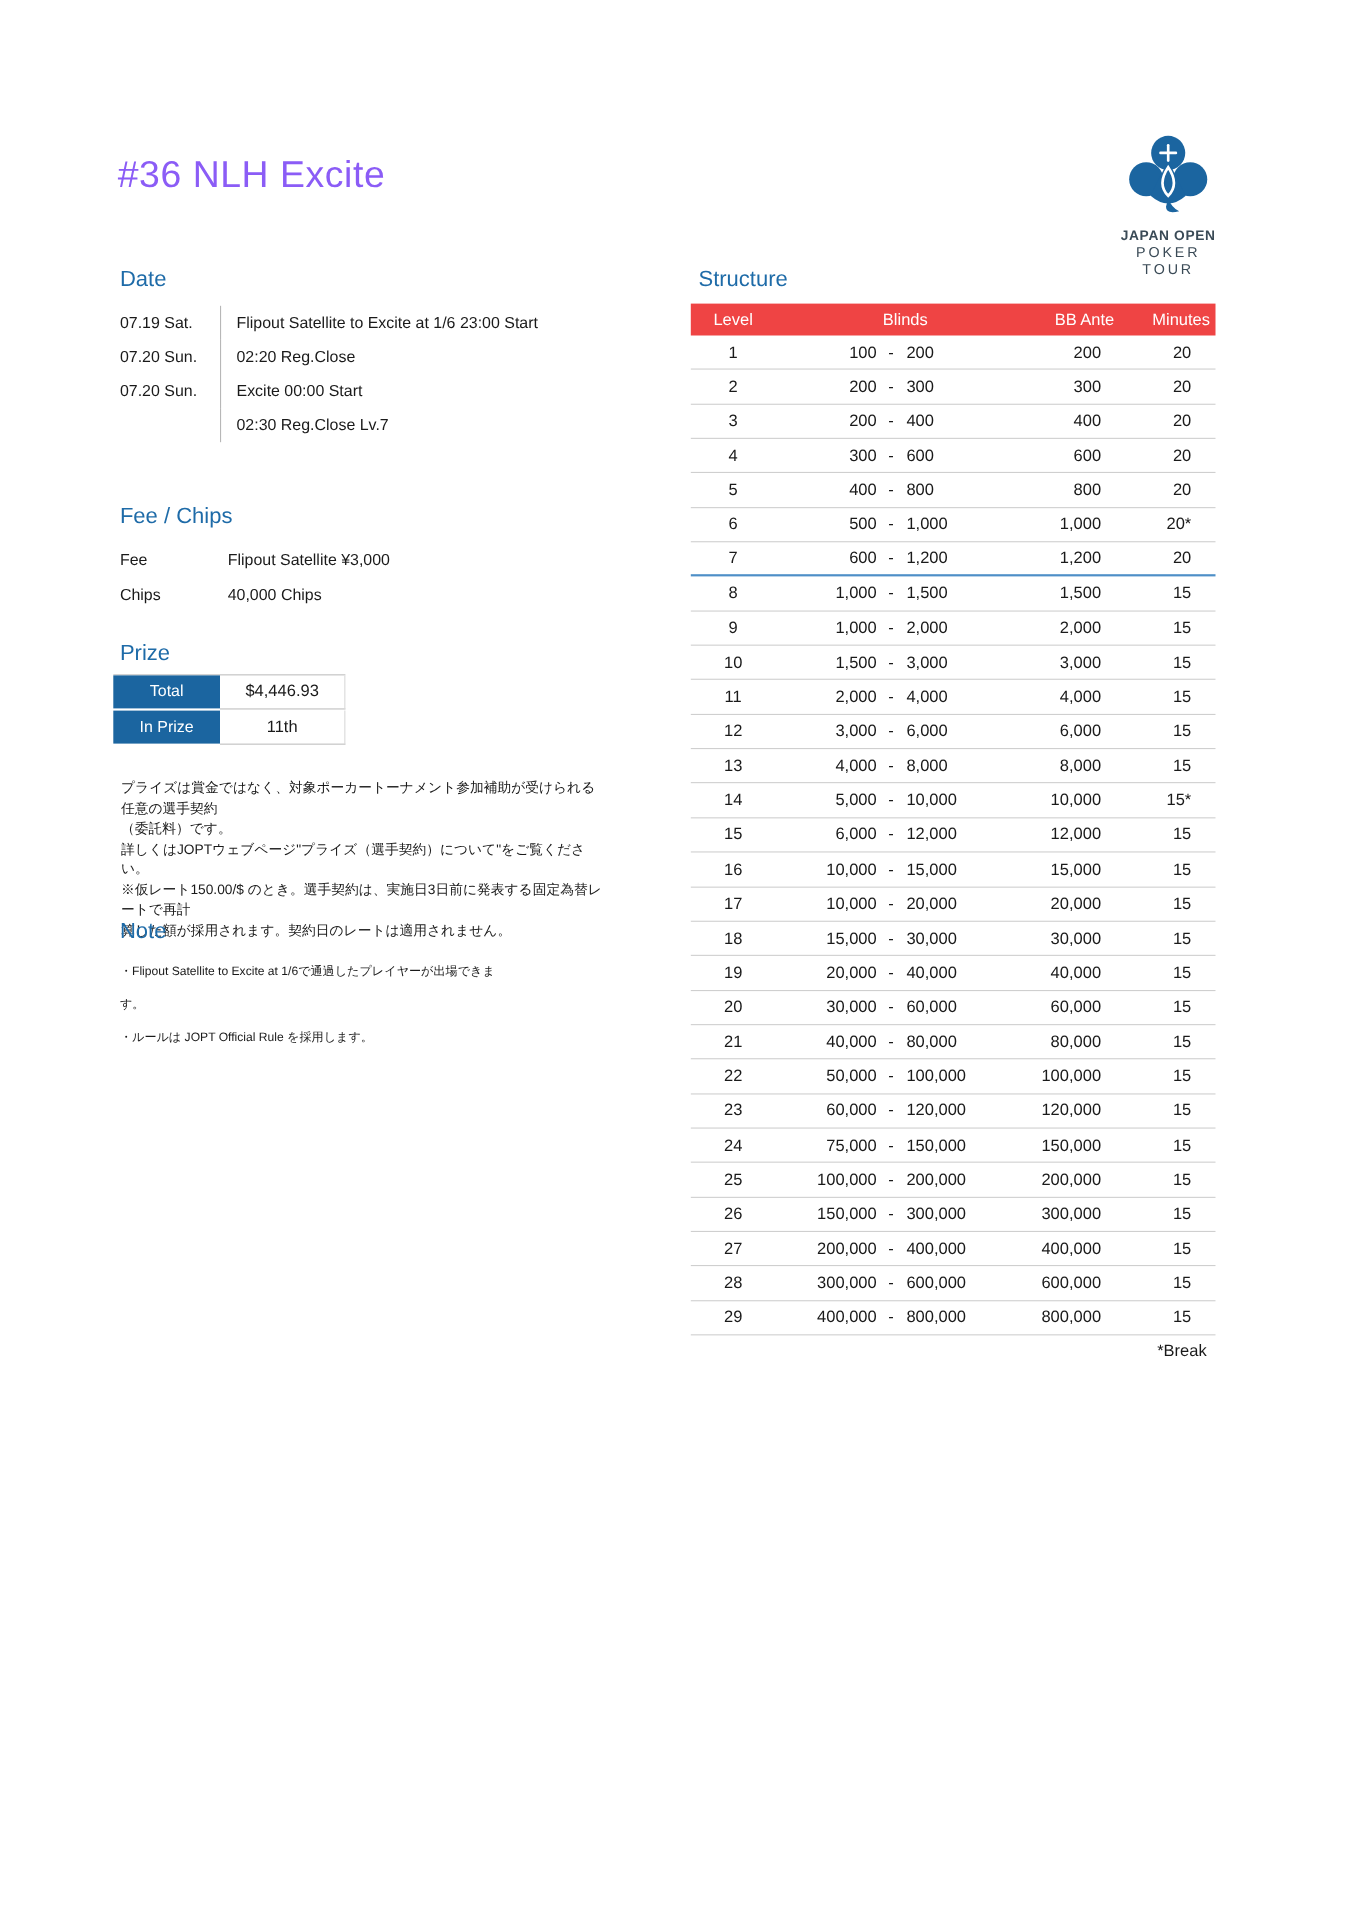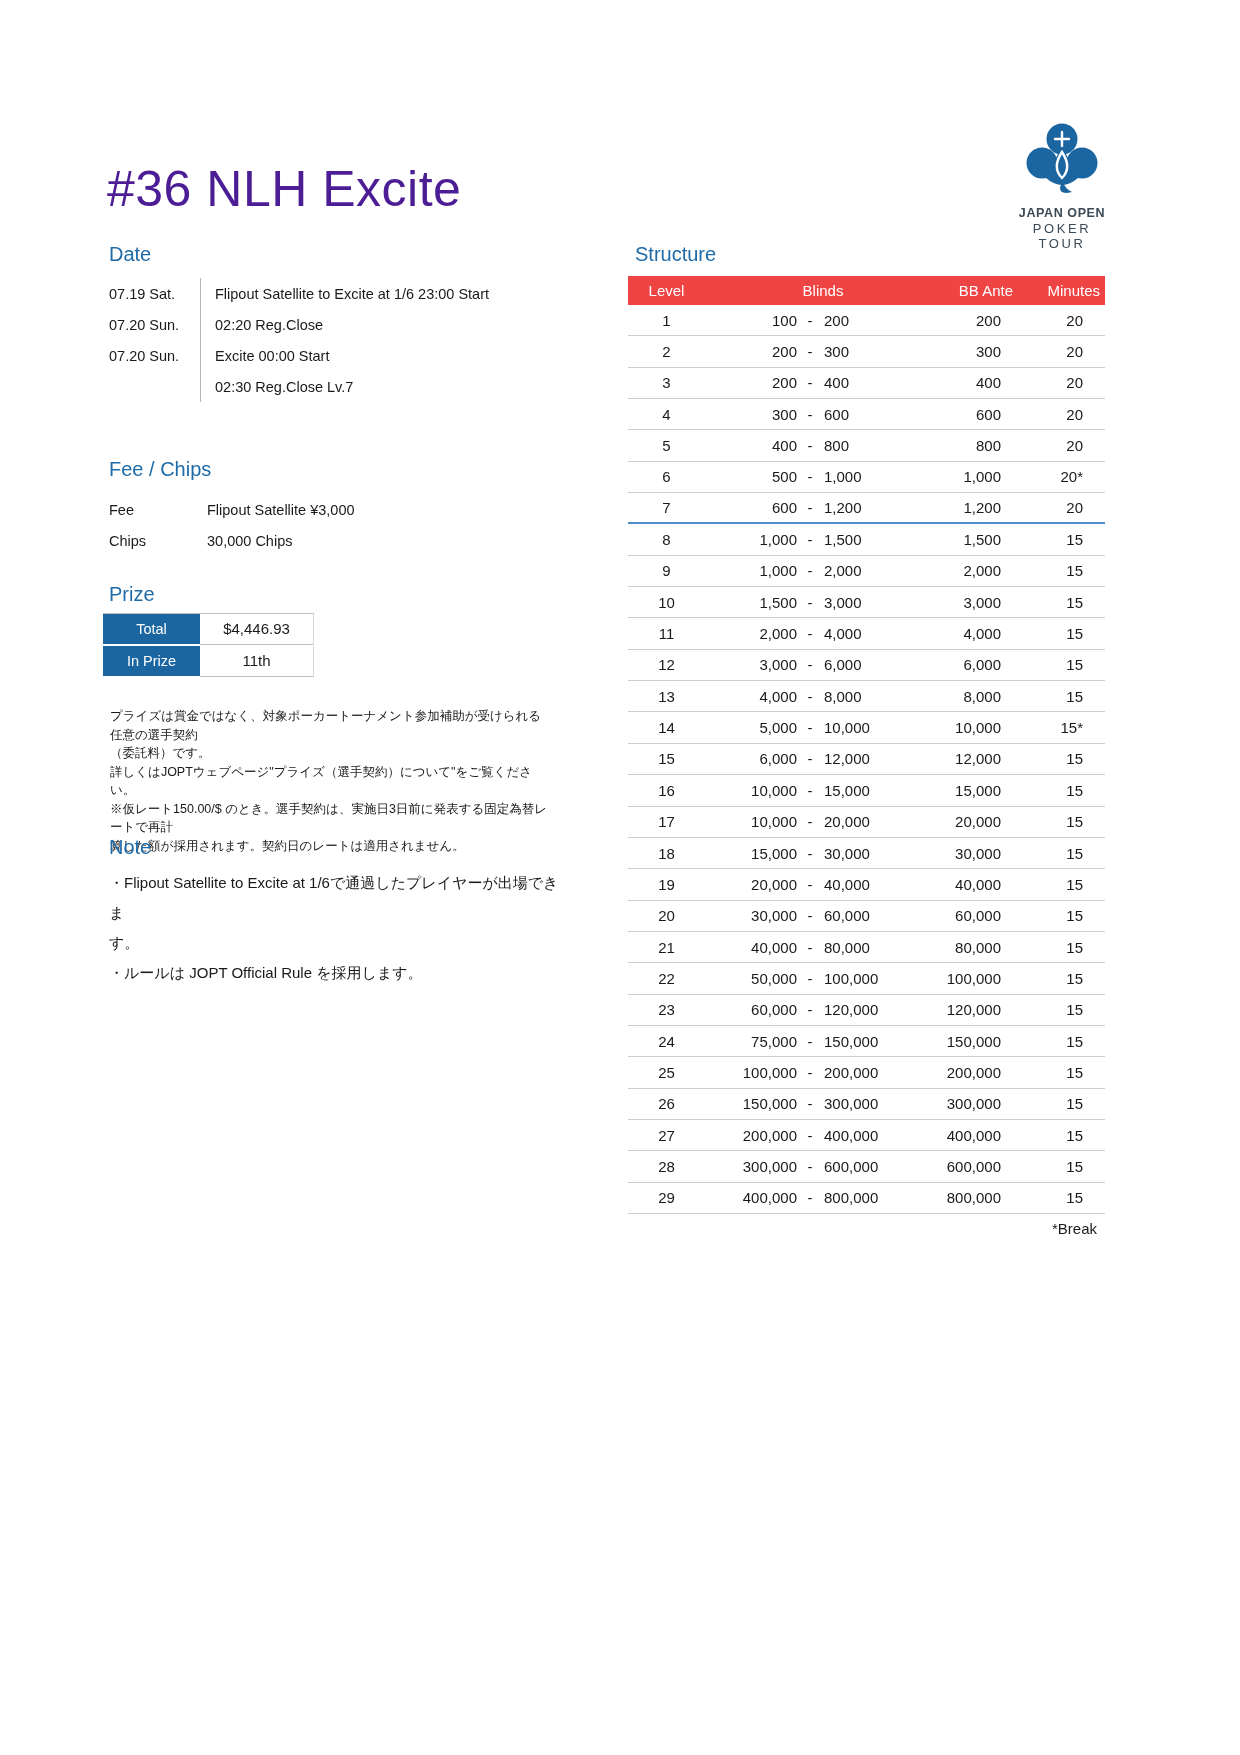--- a/index.html
+++ b/index.html
@@ -1,19 +1,19 @@
 <!DOCTYPE html>
 <html><head>
 <meta charset="utf-8">
 <style>
   * { margin:0; padding:0; box-sizing:border-box; }
   html,body { width:1240px; height:1755px; background:#ffffff; font-family:"Liberation Sans", sans-serif; color:#1a1a1a; }
   .abs { position:absolute; }
 
-  .title { left:107px; top:140px; font-size:50px; font-weight:400; color:#4c1d95; letter-spacing:0.5px;margin-top:20px; }
+  .title { left:107px; top:140px; font-size:34px; font-weight:400; color:#8b5cf6; letter-spacing:0.5px; }
 
   h2.sec { font-size:20px; font-weight:400; color:#1E6BA8; }
 
   
   .logo { left:1008px; top:120px; width:108px; text-align:center; }
   .logo-name { font-size:12.5px; font-weight:700; color:#3A4A56; letter-spacing:0.6px; margin-top:2px; }
   .logo-tag { font-size:13px; color:#3A4A56; letter-spacing:2.6px; margin-top:1px; }
 
   
   .date-head { left:109px; top:243px; }
@@ -32,21 +32,21 @@
   .prize-table { left:103px; top:613px; width:211px; border-top:1px solid #BFBFBF; }
   .p-row { display:grid; grid-template-columns:97px 114px; }
   .p-label { background:#1B65A0; color:#fff; font-size:14.5px; text-align:center; height:30px; line-height:30px; margin-bottom:2px; }
   .p-value { font-size:15px; text-align:center; height:31px; line-height:30px; border-bottom:1px solid #BFBFBF; border-right:1px solid #D9D9D9; }
 
   
   .disclaimer { left:110px; top:707px; width:440px; font-size:12.5px; line-height:18.5px; color:#1a1a1a; }
 
   
   .note-head { left:109px; top:836px; }
-  .note-text { left:109px; top:868px; width:450px; font-size:15px; line-height:30px; }
+  .note-text { left:109px; top:868px; width:450px; font-size:11px; line-height:30px; }
 
   
   :root { --cols:77px 92px 26px 118px 80px 84px; }
   .structure-head { left:635px; top:243px; }
   .s-table { left:628px; top:276px; width:477px; }
   .s-header { display:grid; grid-template-columns:var(--cols); background:#ef4444; color:#fff; height:29px; align-items:center; font-size:15px; }
   .h-level { text-align:center; }
   .h-blinds { grid-column:2/5; text-align:center; }
   .h-ante { text-align:right; padding-right:8px; }
   .h-min { text-align:right; padding-right:5px; }
@@ -111,21 +111,21 @@
 <h2 class="abs sec fee-head">Fee / Chips</h2>
 <div class="abs fee-table">
 
     <div class="f-row">
       <div>Fee</div>
       <div>Flipout Satellite ¥3,000</div>
     </div>
 
     <div class="f-row">
       <div>Chips</div>
-      <div>30,000 Chips</div>
+      <div>40,000 Chips</div>
     </div>
   </div>
 
 <h2 class="abs sec prize-head">Prize</h2>
 <div class="abs prize-table">
 
     <div class="p-row">
       <div class="p-label">Total</div>
       <div class="p-value">$4,446.93</div>
     </div>

